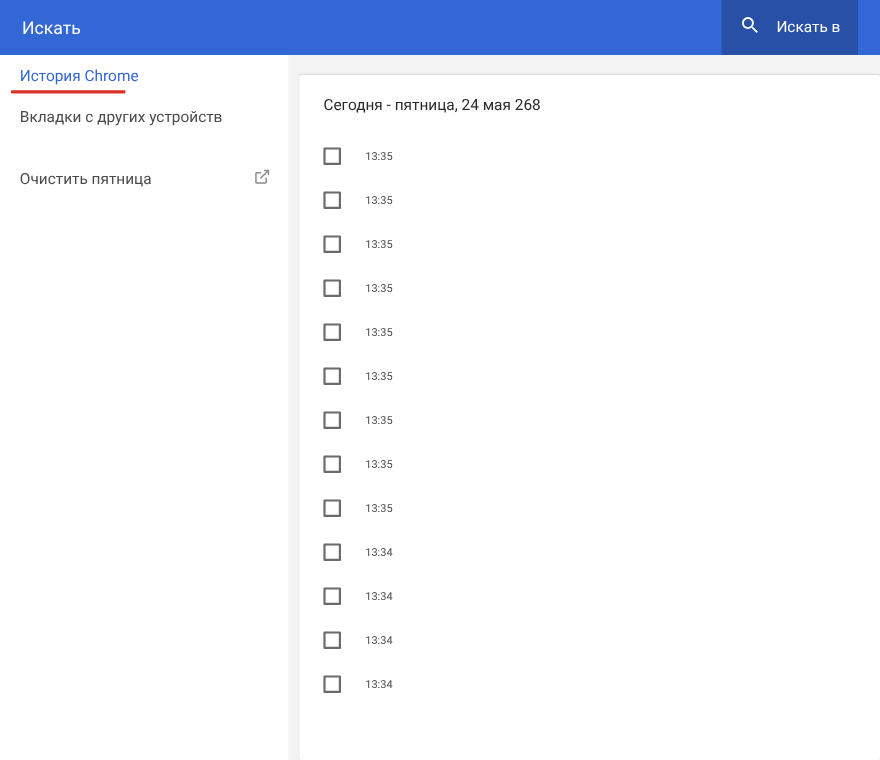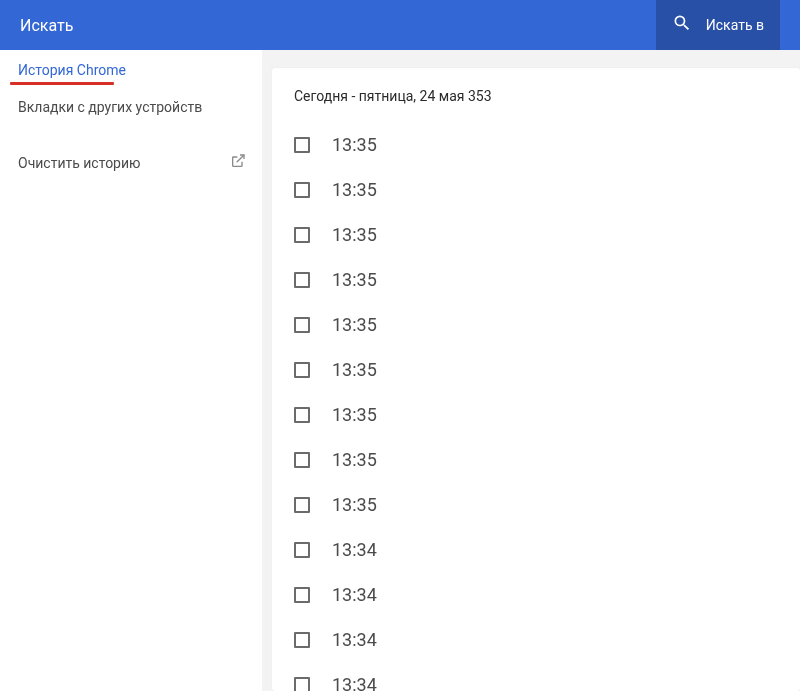--- a/index.html
+++ b/index.html
@@ -115,21 +115,21 @@
     }
     .checkbox {
       width: 16px;
       height: 16px;
       border: 2px solid #6b6b6b;
       border-radius: 1px;
       cursor: pointer;
       flex-shrink: 0;
     }
     .time {
-      font-size: 18px;
+      font-size: 10px;
       color: #4b4b4b;
     }
   </style>
 </head>
 <body>
 
 <div class="header">
   <div class="header-title">Искать</div>
   <div class="search-area">
     <span class="search-icon">
@@ -145,34 +145,34 @@
   <div class="sidebar">
     <div class="sidebar-item active">
       <span>История Chrome</span>
     </div>
     <div class="underline-mark"></div>
     <div class="sidebar-item">
       <span>Вкладки с других устройств</span>
     </div>
     <div class="sidebar-separator"></div>
     <div class="sidebar-item">
-      <span>Очистить историю</span>
+      <span>Очистить пятница</span>
       <span class="external-icon">
         <svg viewBox="0 0 24 24" stroke-width="2">
             <path d="M18 13v6a1 1 0 0 1-1 1H5a1 1 0 0 1-1-1V7a1 1 0 0 1 1-1h6"></path>
             <path d="M15 3h6v6"></path>
             <path d="M10 14L21 3"></path>
           </svg>
       </span>
     </div>
   </div>
 
   <div class="main">
     <div class="history-card">
-      <div class="date-heading">Сегодня - пятница, 24 мая 353</div>
+      <div class="date-heading">Сегодня - пятница, 24 мая 268</div>
       <div class="history-list">
 
       <div class="history-row">
             <div class="checkbox"></div>
             <span class="time">13:35</span>
           </div>
           <div class="history-row">
             <div class="checkbox"></div>
             <span class="time">13:35</span>
           </div>

